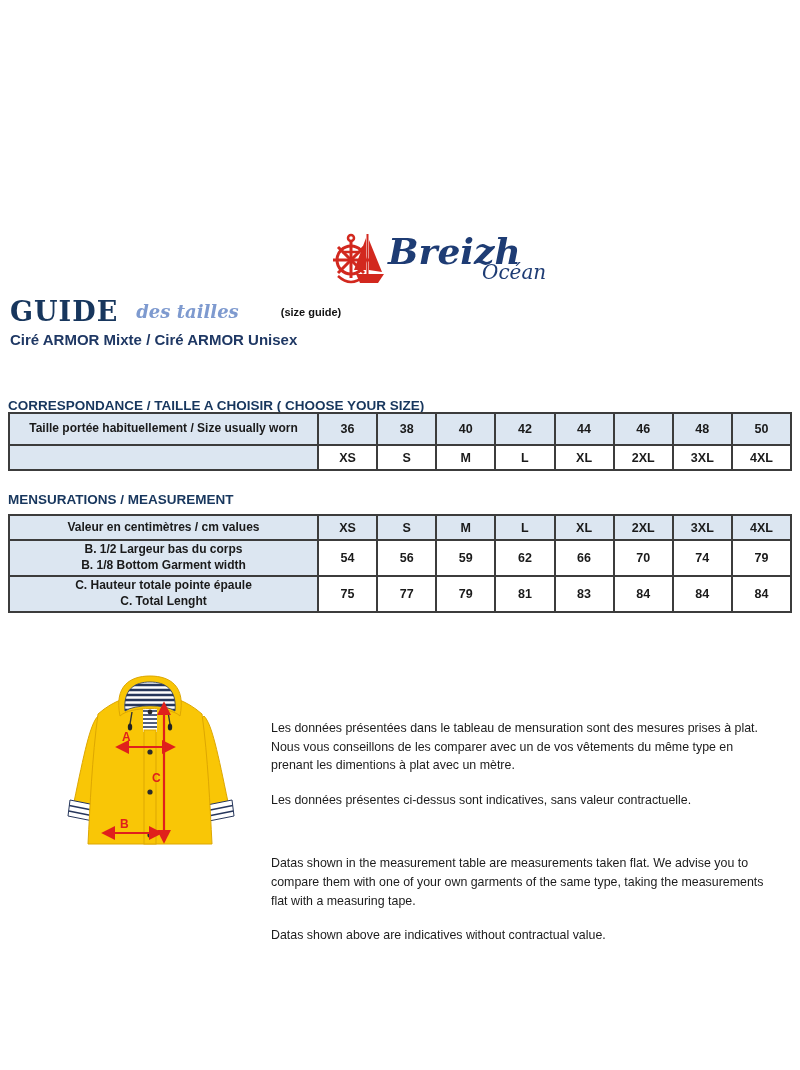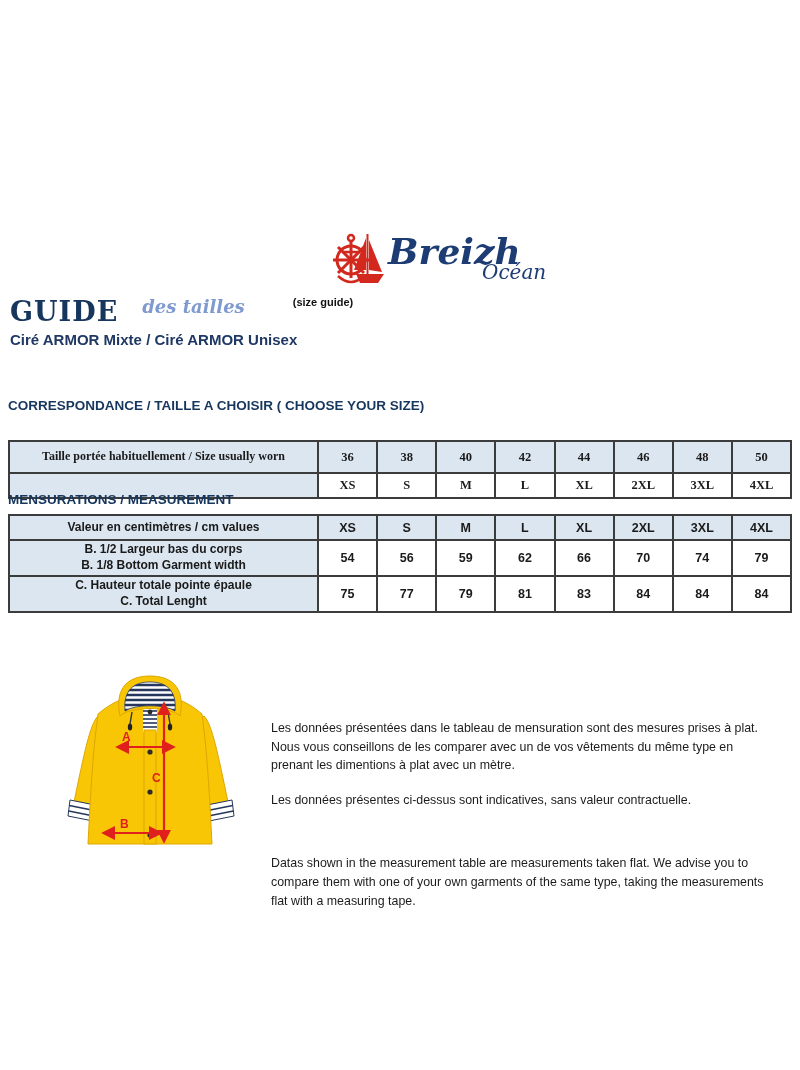--- a/index.html
+++ b/index.html
@@ -10,38 +10,38 @@
   .logo{position:absolute;top:222px;left:330px;width:250px;height:78px;}
   .logo-icon{position:absolute;left:0;top:4px;}
   .brand-breizh{position:absolute;left:58px;top:8px;
       font-family:"DejaVu Serif",serif;font-style:italic;font-weight:bold;
       font-size:36px;color:#1E3C74;}
   .brand-ocean{position:absolute;left:152px;top:38px;
       font-family:"DejaVu Serif",serif;font-style:italic;font-weight:normal;
       font-size:20px;color:#1E3C74;}
 
   
-  .guide-line{position:absolute;left:10px;top:296px;display:flex;align-items:flex-start;gap:24px;}
+  .guide-line{position:absolute;left:10px;top:296px;display:flex;align-items:center;gap:18px;}
   .guide-word{font-family:"DejaVu Serif",serif;font-weight:bold;font-size:27px;
       color:#17365D;letter-spacing:1px;}
   .guide-script{font-family:"DejaVu Serif",serif;font-style:italic;font-weight:bold;
       font-size:18px;color:#7E9ACF;}
   .guide-small{font-size:11px;font-weight:bold;color:#111;padding-left:24px;}
   .product-title{position:absolute;left:10px;top:331px;font-size:15px;
       font-weight:bold;color:#1F3864;}
   .section-heading{position:absolute;left:8px;font-size:13.5px;font-weight:bold;color:#17365D;}
   .sec1{top:398px;} .sec2{top:492px;}
 
   
   table{border-collapse:collapse;table-layout:fixed;position:absolute;left:8px;width:784px;}
   td{border:2px solid #3C3C3C;text-align:center;vertical-align:middle;
      font-weight:bold;color:#1a1a1a;font-size:12.5px;padding:0 2px;}
   td.lbl{width:303px;font-size:12px;line-height:1.3;}
   .blue{background:#DCE6F1;}
-  .t1{top:440px;font-family:Liberation Serif, serif;} .t1 .r1 td{height:30px;} .t1 .r2 td{height:23px;}
+  .t1{top:412px;} .t1 .r1 td{height:30px;} .t1 .r2 td{height:23px;}
   .t2{top:514px;} .t2 .hrow td{height:23px;} .t2 .drow td{height:34px;}
 
   
   .coat{position:absolute;left:58px;top:674px;}
 
   
   .notes{position:absolute;left:255px;top:703px;width:538px;font-size:12.4px;
       line-height:1.5;color:#1c1c1c;}
   .notes p{margin:16px;}
   .block-gap{height:13px;}
@@ -229,15 +229,16 @@
     <text x="64" y="67" font-size="12" font-weight="bold" fill="#E0201C" font-family="Liberation Sans, sans-serif">A</text>
     <text x="62" y="154" font-size="12" font-weight="bold" fill="#E0201C" font-family="Liberation Sans, sans-serif">B</text>
     <text x="94" y="108" font-size="12" font-weight="bold" fill="#E0201C" font-family="Liberation Sans, sans-serif">C</text>
   </svg>
 
   <div class="notes">
     <p>Les données présentées dans le tableau de mensuration sont des mesures prises à plat. Nous vous conseillons de les comparer avec un de vos vêtements du même type en prenant les dimentions à plat avec un mètre.</p>
     <p>Les données présentes ci-dessus sont indicatives, sans valeur contractuelle.</p>
     <div class="block-gap"></div>
     <p>Datas shown in the measurement table are measurements taken flat. We advise you to compare them with one of your own garments of the same type, taking the measurements flat with a measuring tape.</p>
+    <p>Datas shown above are indicatives without contractual value.</p>
   </div>
 
 </div>
 
 </body></html>

